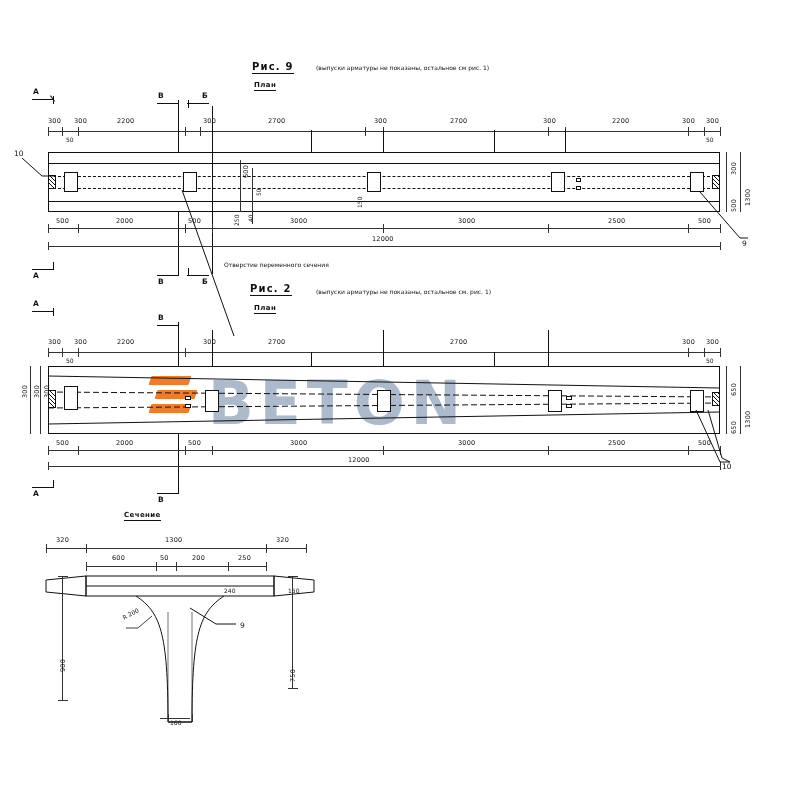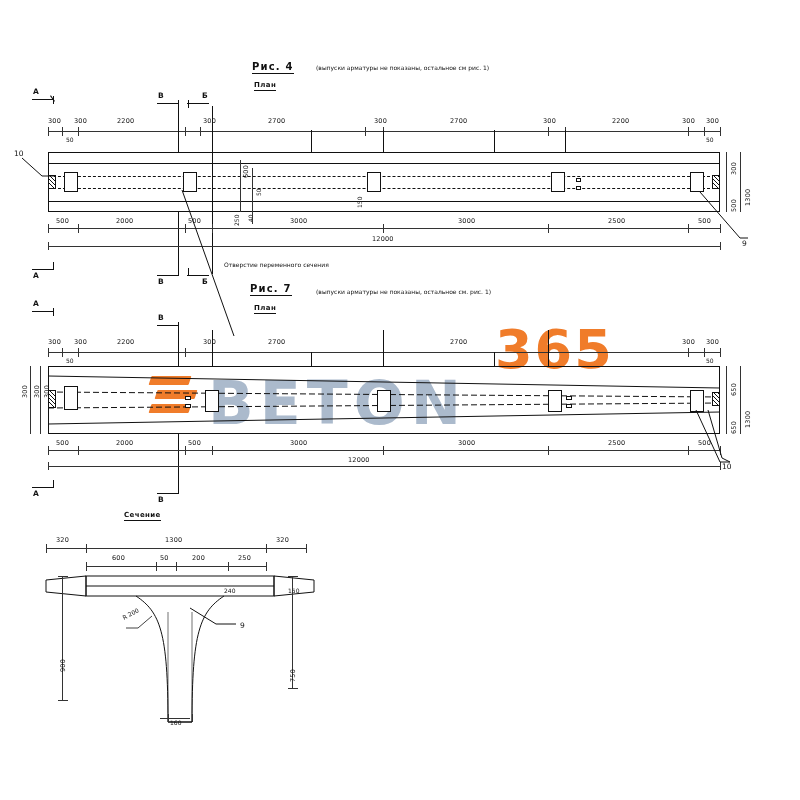--- a/index.html
+++ b/index.html
@@ -103,30 +103,29 @@
     border-radius: 1px;
   }
   svg { display: block; }
 </style>
 </head>
 <body>
 
 <div id="page">
 
   <div id="wm">
-    <div class="wm-text wm-365">365</div>
     <div class="wm-logo">
       <div class="wm-bar" style="left:0px;  top:6px;  width:40px; transform:skewX(-18deg);"></div>
       <div class="wm-bar" style="left:6px;  top:20px; width:40px; transform:skewX(-18deg);"></div>
       <div class="wm-bar" style="left:0px;  top:34px; width:40px; transform:skewX(-18deg);"></div>
     </div>
     <div class="wm-text wm-beton">BETON</div>
   </div>
 
-  <div class="lbl title bold ul" style="left:252px; top:62px;">Рис. 4</div>
+  <div class="lbl title bold ul" style="left:252px; top:62px;">Рис. 9</div>
   <div class="lbl tiny" style="left:316px; top:65px;">(выпуски арматуры не показаны, остальное  см рис. 1)</div>
   <div class="lbl titlesm bold ul" style="left:254px; top:82px;">План</div>
 
   <div class="lbl dim8 bold" style="left:33px; top:88px;">А</div>
   <div class="h" style="left:32px; top:99px; width:22px;"></div>
   <div class="v" style="left:53px; top:96px; height:8px;"></div>
   <div class="sl" style="left:49px; top:98px; width:7px; height:1px; transform:rotate(55deg);"></div>
   <div class="lbl dim8 bold" style="left:33px; top:272px;">А</div>
   <div class="h" style="left:32px; top:269px; width:22px;"></div>
   <div class="v" style="left:53px; top:262px; height:8px;"></div>
@@ -243,21 +242,21 @@
   <div class="lbl dim" style="left:608px; top:218px;">2500</div>
   <div class="lbl dim" style="left:698px; top:218px;">500</div>
 
   <div class="h thin" style="left:48px; top:246px; width:672px;"></div>
   <div class="v thin" style="left:48px;  top:242px; height:8px;"></div>
   <div class="v thin" style="left:720px; top:242px; height:8px;"></div>
   <div class="lbl dim" style="left:372px; top:236px;">12000</div>
 
   <div class="lbl tiny" style="left:224px; top:262px;">Отверстие переменного сечения</div>
 
-  <div class="lbl title bold ul" style="left:250px; top:284px;">Рис. 7</div>
+  <div class="lbl title bold ul" style="left:250px; top:284px;">Рис. 2</div>
   <div class="lbl tiny" style="left:316px; top:289px;">(выпуски арматуры не показаны, остальное  см. рис. 1)</div>
   <div class="lbl titlesm bold ul" style="left:254px; top:305px;">План</div>
 
   <div class="lbl dim8 bold" style="left:33px; top:300px;">А</div>
   <div class="h" style="left:32px; top:311px; width:22px;"></div>
   <div class="v" style="left:53px; top:308px; height:8px;"></div>
   <div class="lbl dim8 bold" style="left:33px; top:490px;">А</div>
   <div class="h" style="left:32px; top:487px; width:22px;"></div>
   <div class="v" style="left:53px; top:480px; height:8px;"></div>
 

